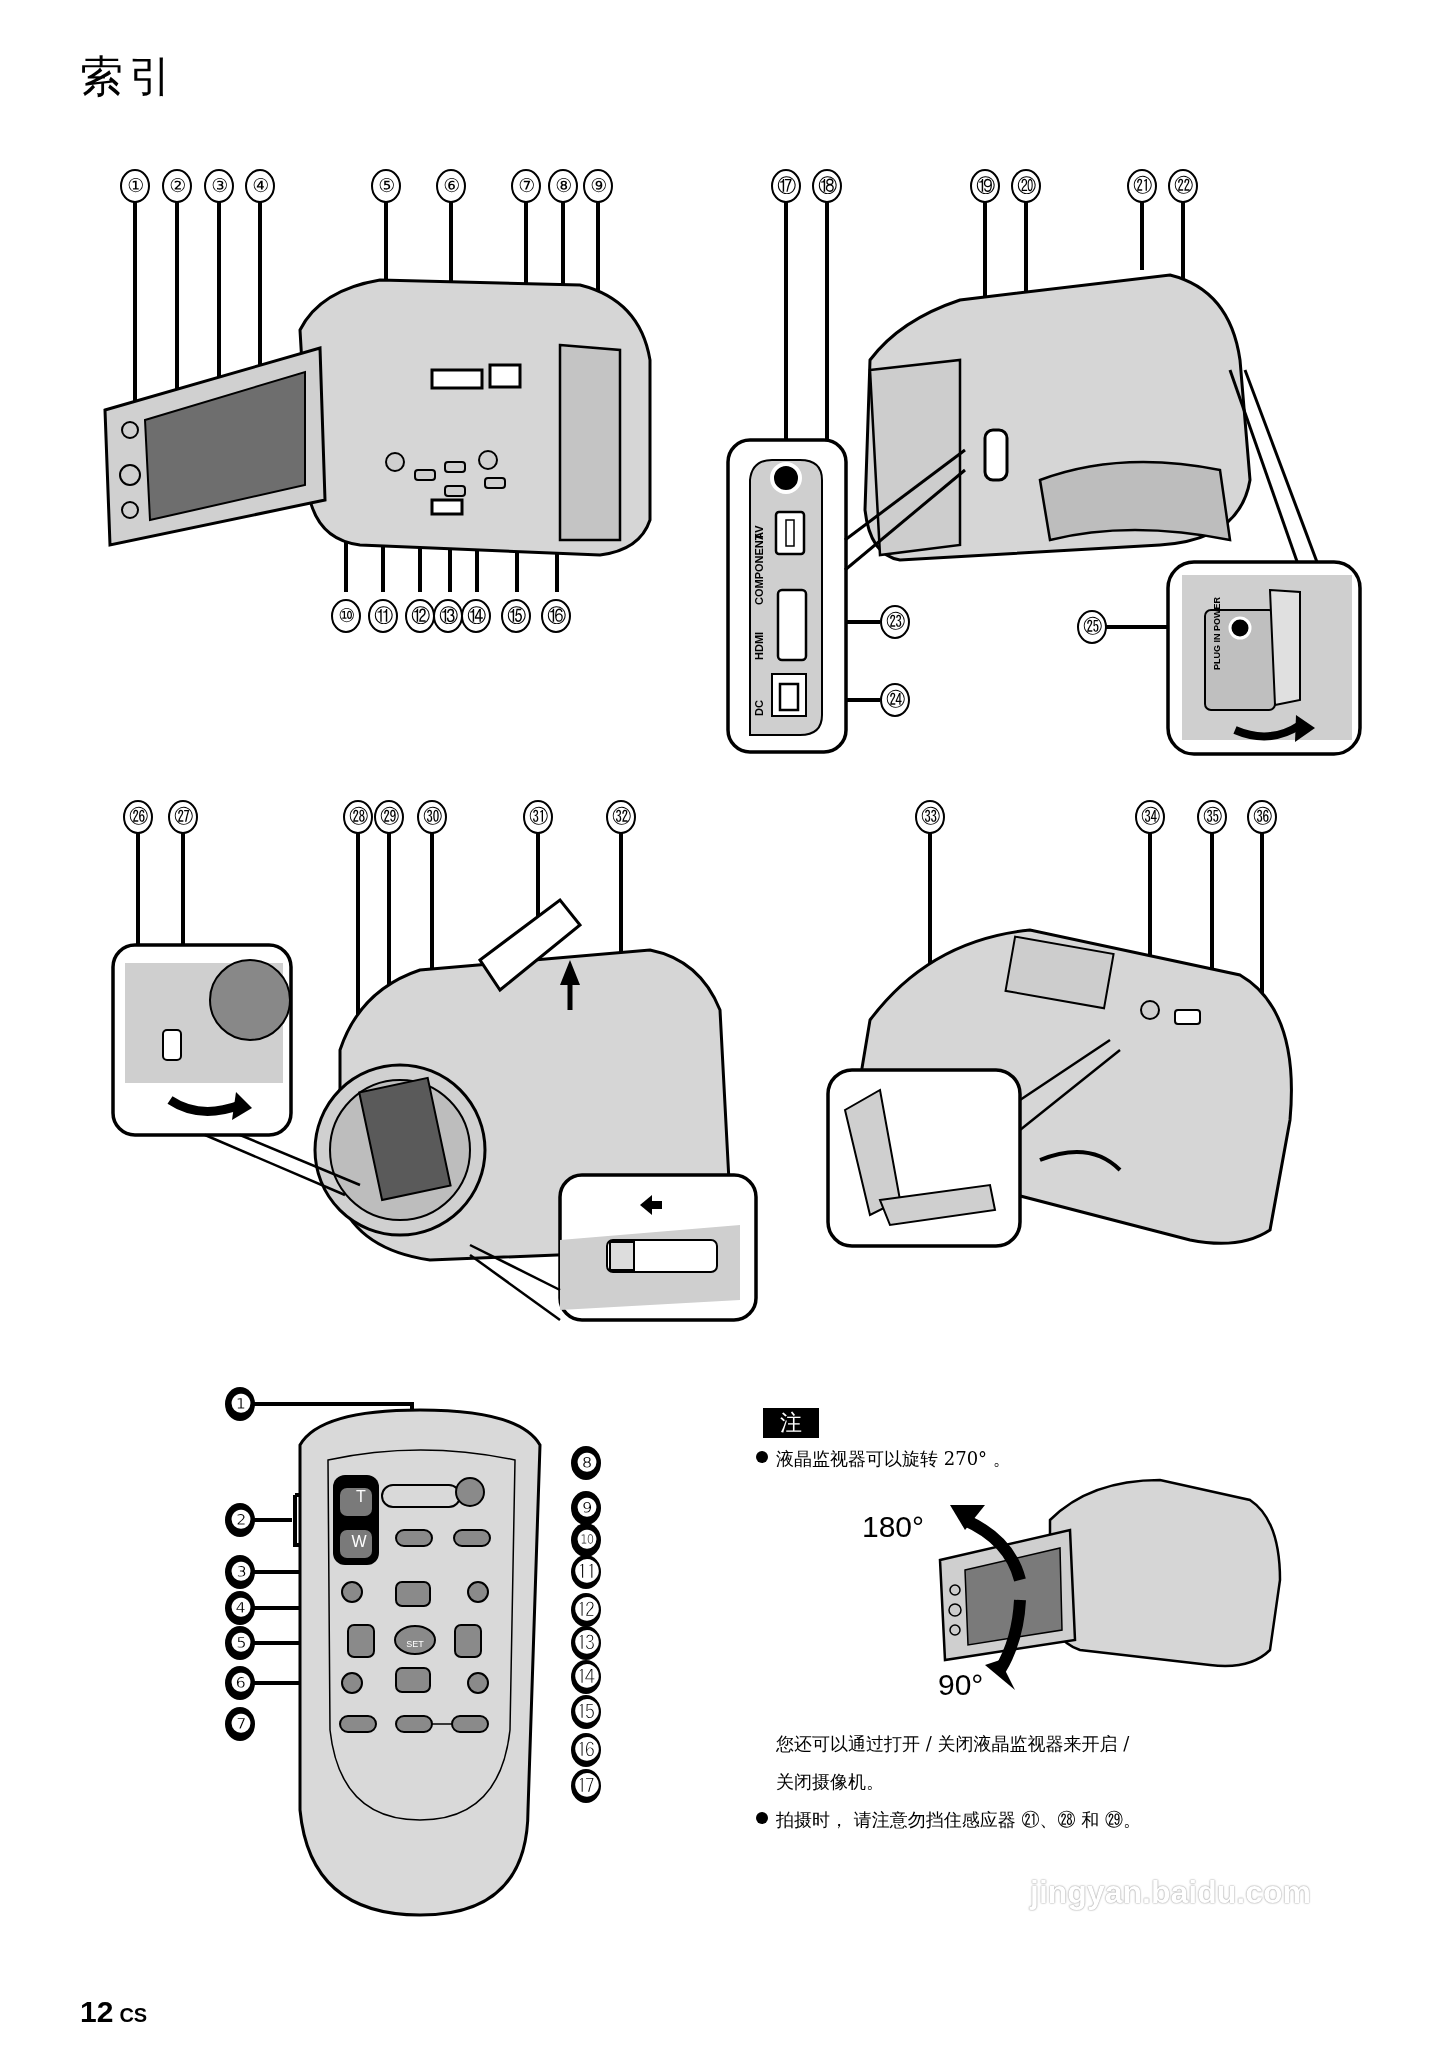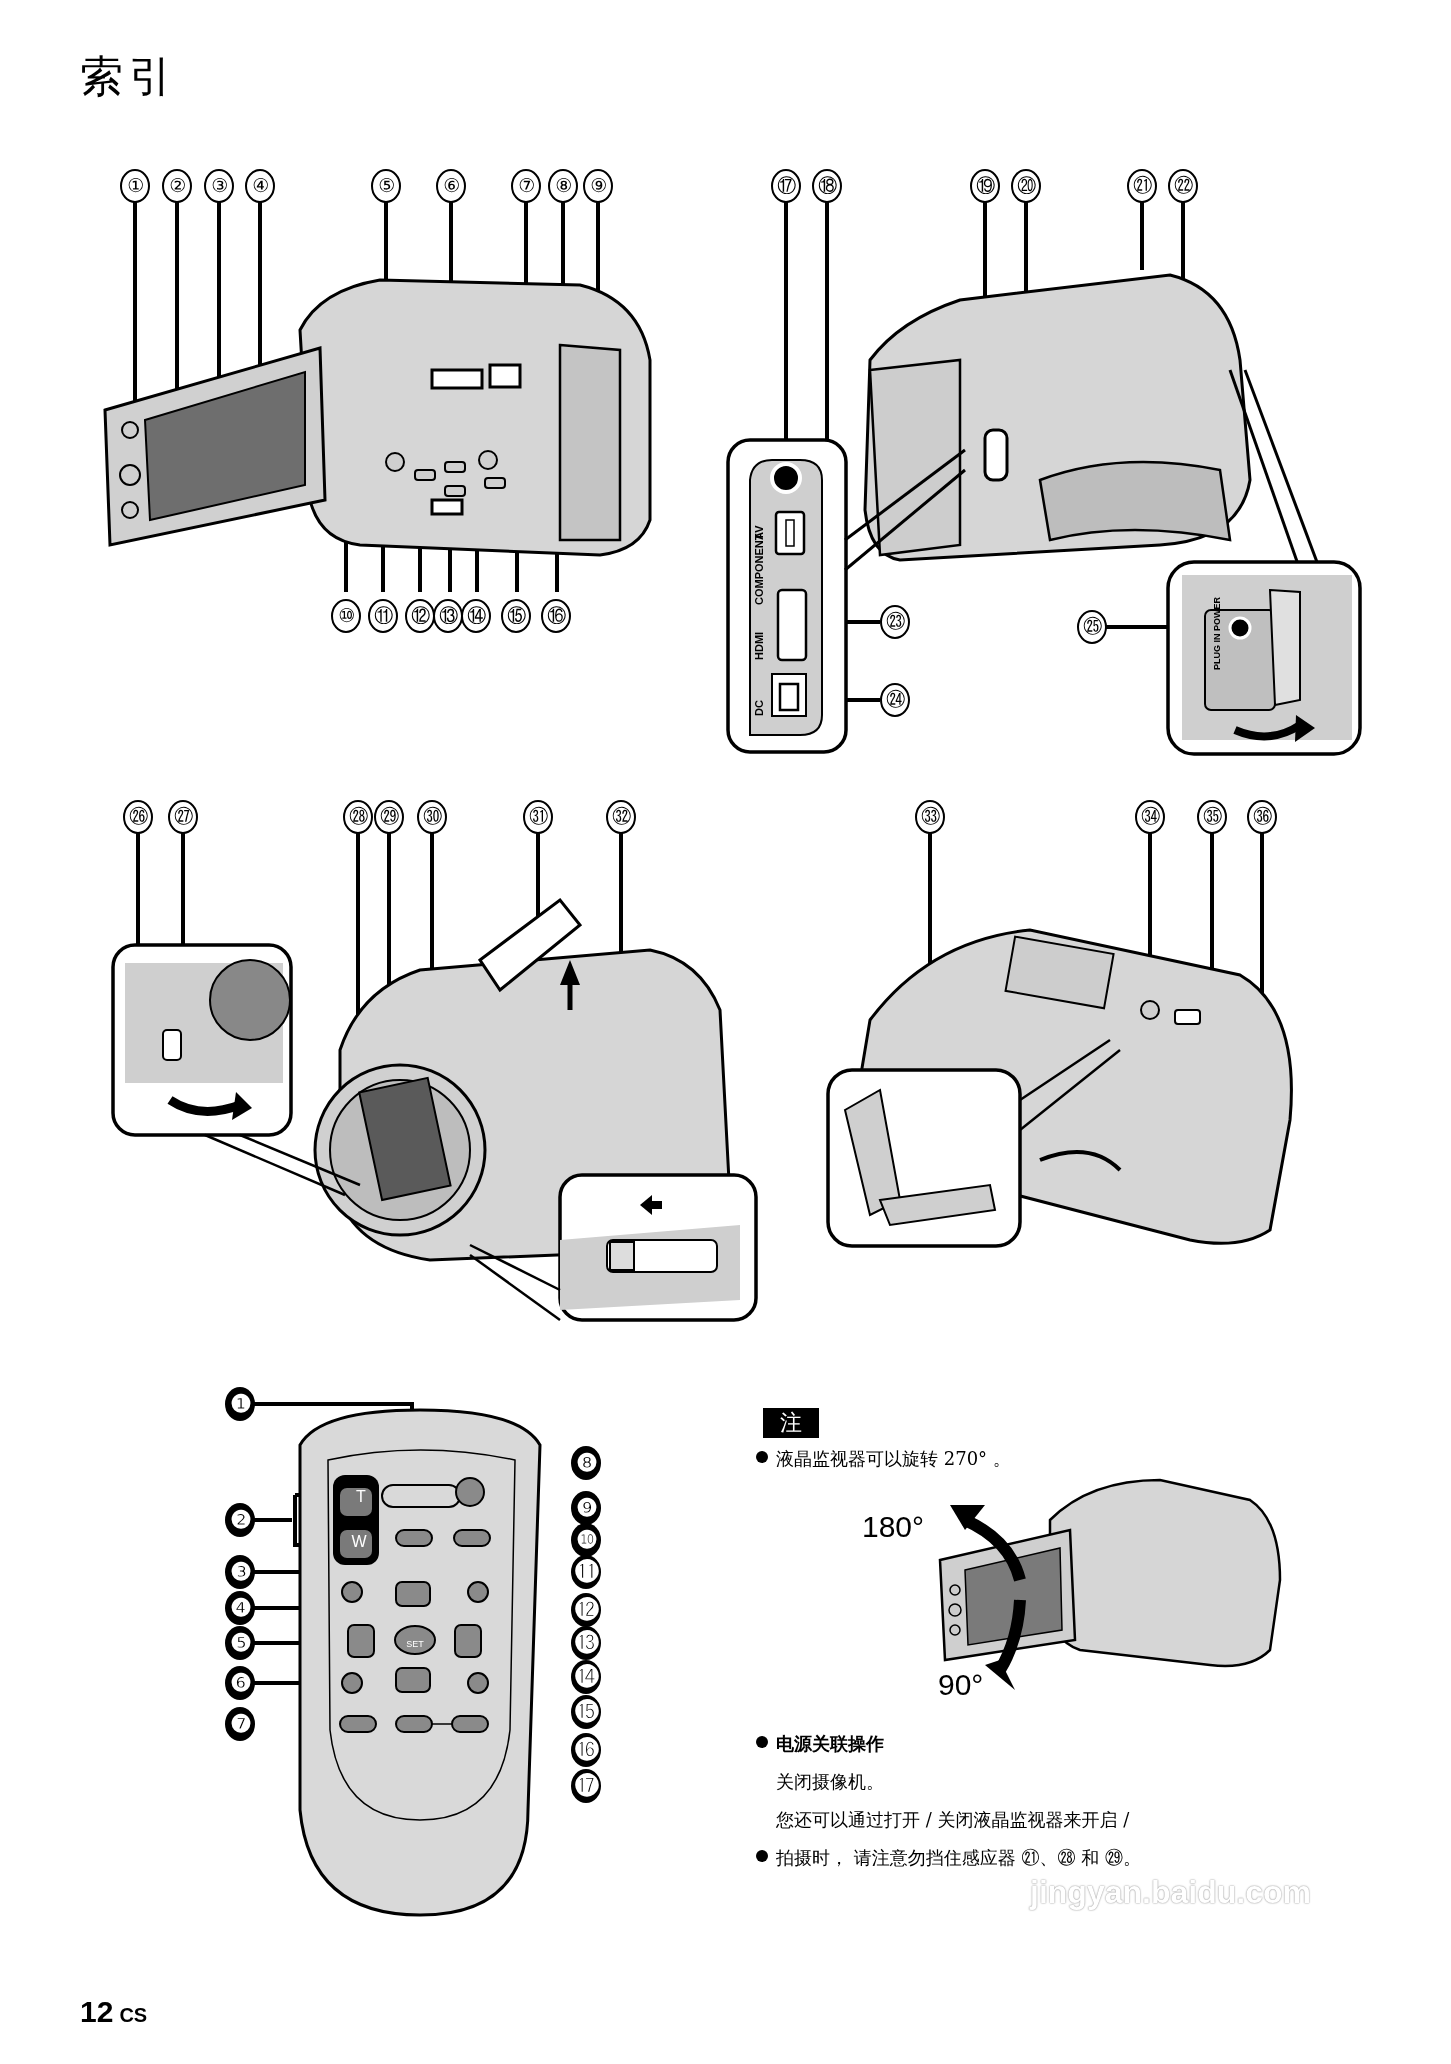--- a/index.html
+++ b/index.html
@@ -327,23 +327,22 @@
   <path d="M965,1520 Q1010,1540 1020,1580" fill="none" stroke="#000" stroke-width="12"></path>
   <polygon points="950,1505 985,1505 965,1530" fill="#000"></polygon>
   <path d="M1020,1600 Q1018,1640 1000,1670" fill="none" stroke="#000" stroke-width="12"></path>
   <polygon points="985,1665 1015,1690 1000,1660" fill="#000"></polygon>
 </svg>
 <div class="abs deg" style="left:862px;top:1510px;">180°</div>
 <div class="abs deg" style="left:938px;top:1668px;">90°</div>
 </div>
 
 <div class="abs note-text" style="left:756px;top:1725px;">
-  <div><span class="bullet"></span><span class="bold">电源关联操作</span></div>
+  <div style="padding-left:20px;">您还可以通过打开 / 关闭液晶监视器来开启 /</div>
   <div style="padding-left:20px;">关闭摄像机。</div>
-  <div style="padding-left:20px;">您还可以通过打开 / 关闭液晶监视器来开启 /</div>
   <div><span class="bullet"></span><span>拍摄时， 请注意勿挡住感应器 ㉑、㉘ 和 ㉙。</span></div>
 </div>
 
 <div class="abs watermark">
   <div class="wm-sub">jingyan.baidu.com</div>
 </div>
 
 <div class="abs pageno">
   <span>12</span><small>CS</small>
 </div>

